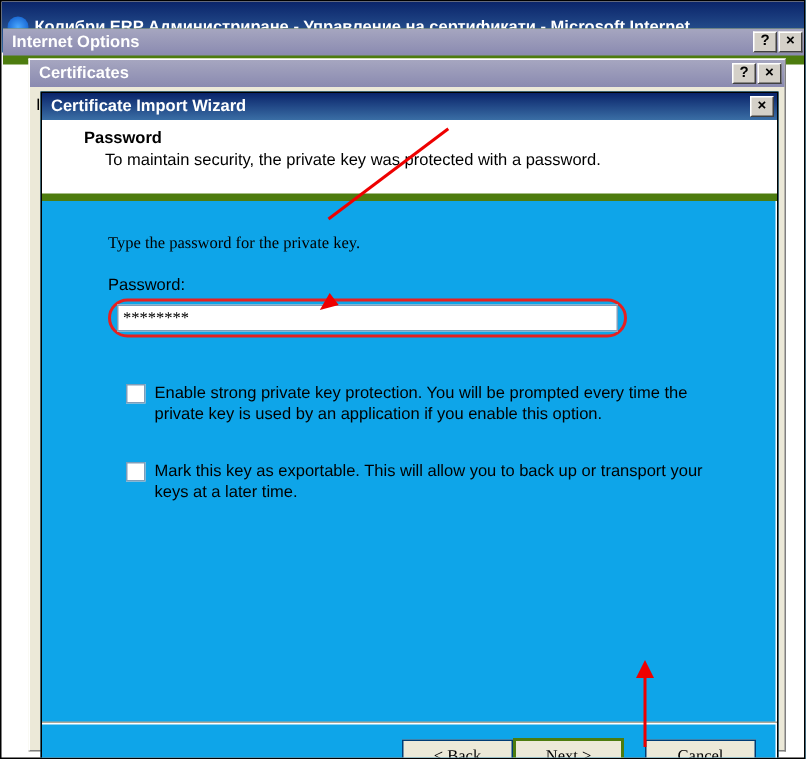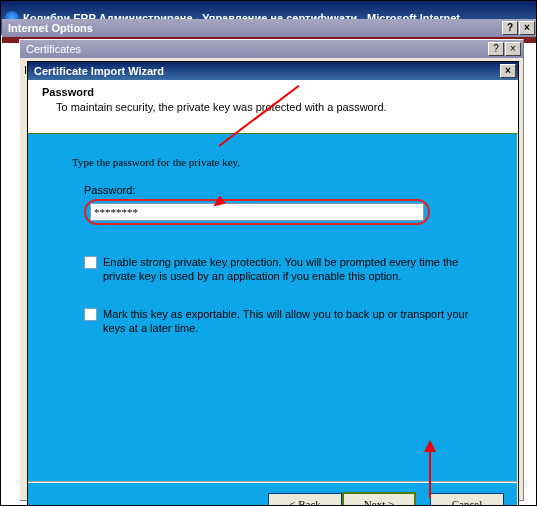--- a/index.html
+++ b/index.html
@@ -22,21 +22,21 @@
     padding-left:4px;
   }
   .ie-icon {
     width:14px; height:14px; margin-right:4px;
     background: radial-gradient(circle at 50% 50%, #4aa8ff 0%, #1c6cd6 70%);
     border-radius:50%; display:inline-block;
   }
   
   .io-window {
     position:absolute; left:1px; top:18px; width:535px; height:24px;
-    background:#7f1d1d; 
+    background:#4d7c0f; 
   }
   .io-titlebar {
     height:18px; background:linear-gradient(#a6a6c0,#8a8ab0);
     color:#fff; display:flex; align-items:center; padding-left:6px;
     font-weight:bold; justify-content:space-between; padding-right:2px;
   }
   .winbtns { display:flex; gap:1px; }
   .winbtn {
     width:16px; height:14px; background:#d4d0c8; border:1px solid #fff;
     border-right-color:#404040; border-bottom-color:#404040;
@@ -45,47 +45,47 @@
   }
   
   .cert-window {
     position:absolute; left:18px; top:38px; width:505px; height:462px;
     background:#ece9d8; border:1px solid #808080;
     border-top-color:#fff; border-left-color:#fff;
   }
   .cert-titlebar {
     height:18px; background:linear-gradient(#a6a6c0,#8a8ab0);
     color:#fff; display:flex; align-items:center; padding-left:6px;
-    font-weight:normal; justify-content:space-between; padding-right:2px;
+    font-weight:bold; justify-content:space-between; padding-right:2px;
   }
   .pers-stub {
     position:absolute; left:4px; top:24px; color:#000;
   }
   
   .wizard {
     position:absolute; left:26px; top:60px; width:492px; height:464px;
     background:#0ea5e9; border:1px solid #000;
     box-shadow: -1px -1px 0 #fff inset;
   }
   .wiz-titlebar {
     height:18px; background:linear-gradient(#0a246a,#3a6ea5);
     color:#fff; display:flex; align-items:center; justify-content:space-between;
     padding:0 2px 0 6px; font-weight:bold;
   }
   .wiz-header {
-    height:54px; background:#fff; border-bottom:1px solid #4d7c0f;
-    padding:6px 14px;
+    height:54px; background:#fff; border-bottom:5px solid #4d7c0f;
+    padding:6px 28px;
   }
   .wiz-header .hdr-title { font-weight:bold; }
   .wiz-header .hdr-sub { margin-left:14px; margin-top:3px; }
   .wiz-body {
     padding:22px 32px 10px 44px; position:relative;
   }
   .prompt { margin-bottom:16px;font-family:Liberation Serif, serif; }
-  .pw-group { margin-left:12px; }
+  .pw-group { }
   .pw-label { display:block; margin-bottom:3px; }
   .pw-field-wrap {
     border:2px solid #e62020; border-radius:14px; padding:2px 4px;
     width:346px; height:26px; display:flex; align-items:center;
   }
   .pw-input {
     width:100%; height:18px; font-family:Tahoma; font-size:11px;
     border:1px solid #7f9db9; padding:1px 3px; background:#fff;
   }
   .chk-row { display:flex; align-items:flex-start; margin-top:30px; margin-left:12px; }

